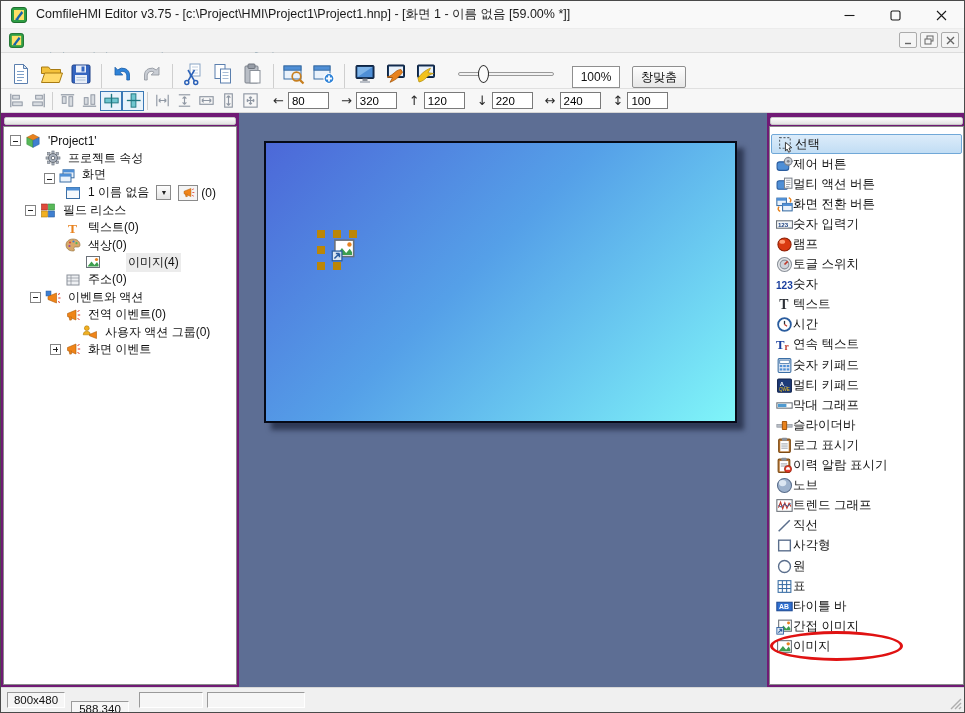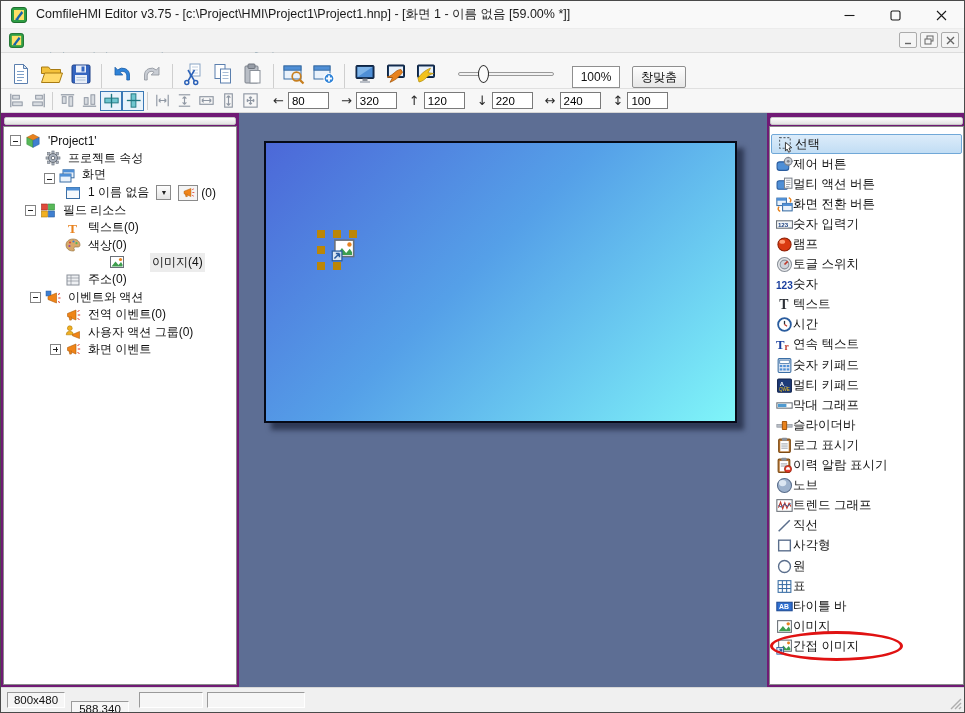--- a/index.html
+++ b/index.html
@@ -505,21 +505,21 @@
             <div class="xspace"></div>
             <span class="ticon"><svg viewBox="0 0 16 16" width="100%" height="100%">
                 <path d="M8 2 C3.5 2 1 5 1 8 c0 3 2.5 6 7 6 c1.5 0 1.8 -1 1.2 -1.8 c-0.8 -1 -0.2 -2.2 1.3 -2.2 H13 c1.4 0 2 -1 2 -2 C15 5 12.5 2 8 2 z" fill="#d8a86a" stroke="#8c6a34" stroke-width="0.6"></path>
                 <circle cx="5" cy="5.5" r="1.1" fill="#e04a3a"></circle>
                 <circle cx="8.5" cy="4.5" r="1.1" fill="#3f7fd0"></circle>
                 <circle cx="11.5" cy="6.2" r="1.1" fill="#58b858"></circle>
                 <circle cx="4.5" cy="9" r="1.1" fill="#8e44ad"></circle>
               </svg></span>
             <span class="tlabel">색상(0)</span>
           </div>
-          <div class="trow" style="padding-left: 70px; gap: 20px;">
+          <div class="trow" style="padding-left: 46px; gap: 20px;">
             <div class="xspace"></div>
             <span class="ticon"><svg viewBox="0 0 16 16" width="100%" height="100%">
                 <rect x="1.5" y="2.5" width="13" height="11" fill="#fff" stroke="#6a7078"></rect>
                 <path d="M2.5 12.5 l4 -5 3 3.5 2.5 -3 1.5 2.5 v2 z" fill="#3e9e4f"></path>
                 <circle cx="11.5" cy="5.5" r="1.6" fill="#e8821e"></circle>
               </svg></span>
             <span class="tlabel hl">이미지(4)</span>
           </div>
           <div class="trow" style="padding-left: 46px;">
             <div class="xspace"></div>
@@ -552,21 +552,21 @@
                 <path d="M2.5 6.5 L11 3 V13 L2.5 9.5 z" fill="#f08418" stroke="#b05e0a" stroke-width="0.6"></path>
                 <path d="M4 9.5 l0.8 3.7 1.9 -0.4 -0.8 -3.4" fill="#f08418" stroke="#b05e0a" stroke-width="0.6"></path>
                 <g stroke="#e0392a" stroke-width="1">
                   <line x1="12.5" y1="4.5" x2="14.5" y2="3.5"></line>
                   <line x1="12.8" y1="8" x2="15.2" y2="8"></line>
                   <line x1="12.5" y1="11.5" x2="14.5" y2="12.5"></line>
                 </g>
               </svg></span>
             <span class="tlabel">전역 이벤트(0)</span>
           </div>
-          <div class="trow" style="padding-left: 46px;">
+          <div class="trow" style="padding-left: 46px; margin-left: 17px;">
             <div class="xspace"></div>
             <span class="ticon"><svg viewBox="0 0 16 16" width="100%" height="100%">
                 <circle cx="4.8" cy="4.2" r="2.4" fill="#f2b021" stroke="#b07c0a" stroke-width="0.6"></circle>
                 <path d="M1.2 10.8 a3.6 3.6 0 0 1 7.2 0 z" fill="#f2b021" stroke="#b07c0a" stroke-width="0.6"></path>
                 <path d="M7.5 10.5 L14.5 7.5 v7 L7.5 11.8 z" fill="#f08418" stroke="#b05e0a" stroke-width="0.6"></path>
               </svg></span>
             <span class="tlabel">사용자 액션 그룹(0)</span>
           </div>
           <div class="trow" style="padding-left: 46px;">
             <div class="xbox plus"></div>
@@ -861,38 +861,38 @@
               <svg viewBox="0 0 16 16" width="100%" height="100%">
                 <rect x="0.8" y="4" width="14.4" height="8" fill="#2f6fd0" stroke="#1d4a94"></rect>
                 <text x="2.8" y="10.6" font-size="6.5" fill="#fff" font-weight="bold" font-family="sans-serif">AB</text>
               </svg>
             </span>
             <span class="plabel">타이틀 바</span>
           </div>
           <div class="prow">
             <span class="picon">
               <svg viewBox="0 0 16 16" width="100%" height="100%">
-                <rect x="1.5" y="2.5" width="13" height="11" fill="#fff" stroke="#6a7078"></rect>
-                <path d="M2.5 12.5 l4 -5 3 3.5 2.5 -3 1.5 2.5 v2 z" fill="#3e9e4f"></path>
-                <circle cx="11.5" cy="5.5" r="1.6" fill="#e8821e"></circle>
-              </svg>
-            </span>
-            <span class="plabel">이미지</span>
-          </div>
-          <div class="prow">
-            <span class="picon">
-              <svg viewBox="0 0 16 16" width="100%" height="100%">
                 <rect x="2.5" y="2" width="12" height="10.5" fill="#fff" stroke="#6a7078"></rect>
                 <path d="M3.5 11.5 l3.5 -4.5 2.7 3.2 2.3 -2.7 1.5 2.3 v1.7 z" fill="#3e9e4f"></path>
                 <circle cx="11.8" cy="4.8" r="1.4" fill="#e8821e"></circle>
                 <rect x="0.8" y="9" width="6.2" height="6.2" fill="#dbe6f2" stroke="#2a5c9e" stroke-width="0.8"></rect>
                 <path d="M2.2 13.8 L5.4 10.6 M5.4 10.6 h-2.3 M5.4 10.6 v2.3" stroke="#2a5c9e" stroke-width="1" fill="none"></path>
               </svg>
             </span>
             <span class="plabel">간접 이미지</span>
+          </div>
+          <div class="prow">
+            <span class="picon">
+              <svg viewBox="0 0 16 16" width="100%" height="100%">
+                <rect x="1.5" y="2.5" width="13" height="11" fill="#fff" stroke="#6a7078"></rect>
+                <path d="M2.5 12.5 l4 -5 3 3.5 2.5 -3 1.5 2.5 v2 z" fill="#3e9e4f"></path>
+                <circle cx="11.5" cy="5.5" r="1.6" fill="#e8821e"></circle>
+              </svg>
+            </span>
+            <span class="plabel">이미지</span>
           </div>
         </div>
       <div class="annot-ellipse" style="border-color: rgb(224, 18, 18);"></div>
     </div>
   </div>
 
   <div class="statusbar" id="statusbar">
     <div class="scell" style="width: 58px; margin-left: 6px;">800x480</div>
       <div class="scell" style="width: 58px; margin-left: 6px; margin-top: 17px;">588,340</div>
       <div class="scell" style="width: 64px; margin-left: 10px;"></div>

